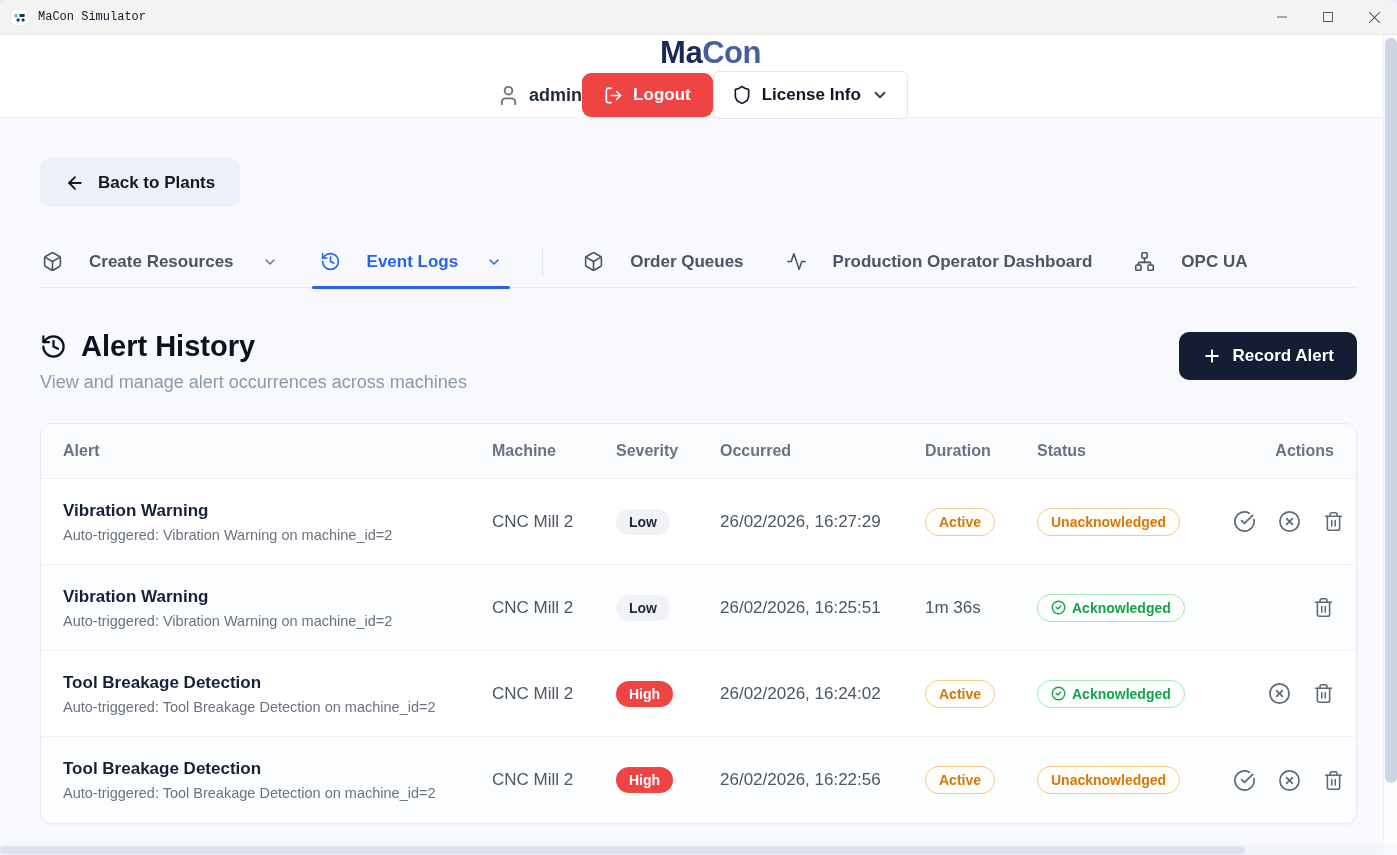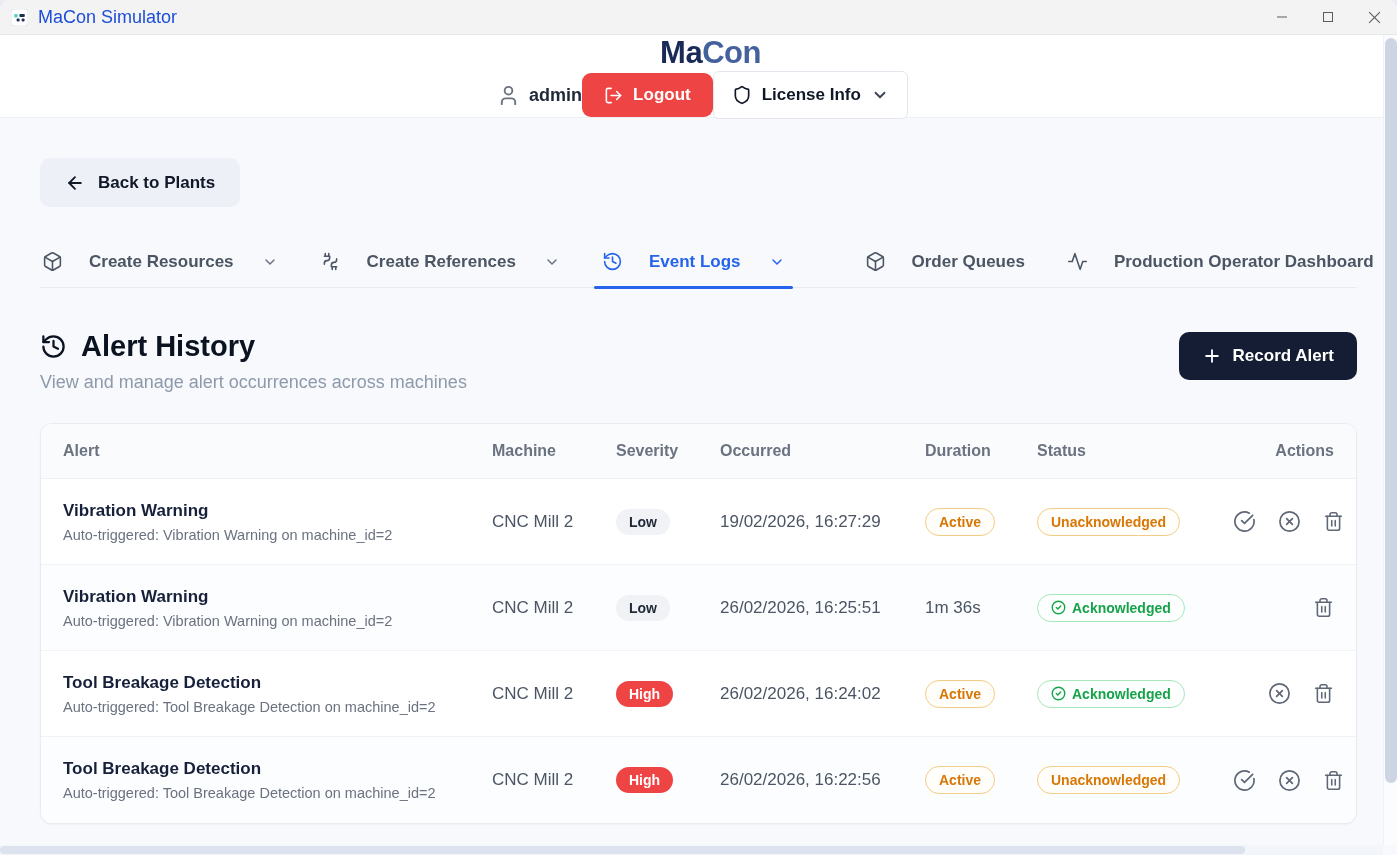--- a/index.html
+++ b/index.html
@@ -7,21 +7,21 @@
   body { background:#e9edf3; font-family:"Liberation Sans","DejaVu Sans",sans-serif; }
   svg { display:block; }
 
   .window { position:relative; width:1397px; height:855px; background:#f7f9fc;
             border-radius:10px 10px 0 0; overflow:hidden; }
 
   
   .titlebar { height:35px; background:#f3f3f3; display:flex; align-items:center;
               justify-content:space-between; border-bottom:1px solid #e7e7e7; }
   .tb-left { display:flex; align-items:center; gap:10px; padding-left:11px; }
-  .tb-title { font-size:18px; color:#1d4ed8; }
+  .tb-title { font-size:12px; color:#0f172a;font-family:Liberation Mono, monospace; }
   .tb-controls { display:flex; height:35px; }
   .tb-btn { width:46px; height:35px; display:flex; align-items:center; justify-content:center;
             background:transparent; border:none; color:#5c5c5c; cursor:pointer; }
 
   
   .app-header { height:83px; background:#ffffff; display:flex; align-items:center;
                 justify-content:space-between; padding:0 20px 0 44px;
                 border-bottom:1px solid #edf0f4;flex-direction:column; }
   .logo { font-size:31px; font-weight:800; letter-spacing:-0.5px; }
   .logo .l1 { color:#192a58; }
@@ -179,32 +179,20 @@
         <svg width="21" height="21" viewBox="0 0 24 24" fill="none" stroke="currentColor" stroke-width="1.8" stroke-linecap="round" stroke-linejoin="round">
           <path d="M21 16V8a2 2 0 0 0-1-1.73l-7-4a2 2 0 0 0-2 0l-7 4A2 2 0 0 0 3 8v8a2 2 0 0 0 1 1.73l7 4a2 2 0 0 0 2 0l7-4A2 2 0 0 0 21 16Z"></path>
             <path d="m3.3 7 8.7 5 8.7-5"></path>
             <path d="M12 22V12"></path>
         </svg>
         <span>Create Resources</span>
         <svg class="chev" width="16" height="16" viewBox="0 0 24 24" fill="none" stroke="currentColor" stroke-width="2.2" stroke-linecap="round" stroke-linejoin="round">
             <path d="m6 9 6 6 6-6"></path>
           </svg>
       </div>
-      <div class="tab">
-        <svg width="21" height="21" viewBox="0 0 24 24" fill="none" stroke="currentColor" stroke-width="1.8" stroke-linecap="round" stroke-linejoin="round">
-          <path d="M6 3v3M10 3v3"></path>
-            <path d="M5 6h6v2a3 3 0 0 1-3 3 3 3 0 0 0-3 3v1"></path>
-          <path d="M14 21v-3M18 21v-3"></path>
-            <path d="M19 18h-6v-2a3 3 0 0 1 3-3 3 3 0 0 0 3-3V9"></path>
-        </svg>
-        <span>Create References</span>
-        <svg class="chev" width="16" height="16" viewBox="0 0 24 24" fill="none" stroke="currentColor" stroke-width="2.2" stroke-linecap="round" stroke-linejoin="round">
-            <path d="m6 9 6 6 6-6"></path>
-          </svg>
-      </div>
       <div class="tab active">
         <svg width="21" height="21" viewBox="0 0 24 24" fill="none" stroke="currentColor" stroke-width="1.8" stroke-linecap="round" stroke-linejoin="round">
           <path d="M3 12a9 9 0 1 0 9-9 9.75 9.75 0 0 0-6.74 2.74L3 8"></path>
             <path d="M3 3v5h5"></path>
             <path d="M12 7v5l4 2"></path>
         </svg>
         <span>Event Logs</span>
         <svg class="chev" width="16" height="16" viewBox="0 0 24 24" fill="none" stroke="currentColor" stroke-width="2.2" stroke-linecap="round" stroke-linejoin="round">
             <path d="m6 9 6 6 6-6"></path>
           </svg>
@@ -268,21 +256,21 @@
         <span class="th right">Actions</span>
       </div>
 
       <div class="trow row">
         <div>
           <div class="alert-title">Vibration Warning</div>
           <div class="alert-desc">Auto-triggered: Vibration Warning on machine_id=2</div>
         </div>
         <span class="cell-text">CNC Mill 2</span>
         <span class="pill sev-low">Low</span>
-        <span class="cell-text">19/02/2026, 16:27:29</span>
+        <span class="cell-text">26/02/2026, 16:27:29</span>
         <span class="pill b-amber">Active</span>
         <span class="pill b-amber">Unacknowledged</span>
         <div class="actions">
           <button class="act">
             <svg width="23" height="23" viewBox="0 0 24 24" fill="none" stroke="currentColor" stroke-width="1.8" stroke-linecap="round" stroke-linejoin="round">
               <path d="M21.8 10A10 10 0 1 1 17 3.34"></path>
                 <path d="m9 11 3 3 8.5-8.5"></path>
             </svg>
           </button>
           <button class="act">

